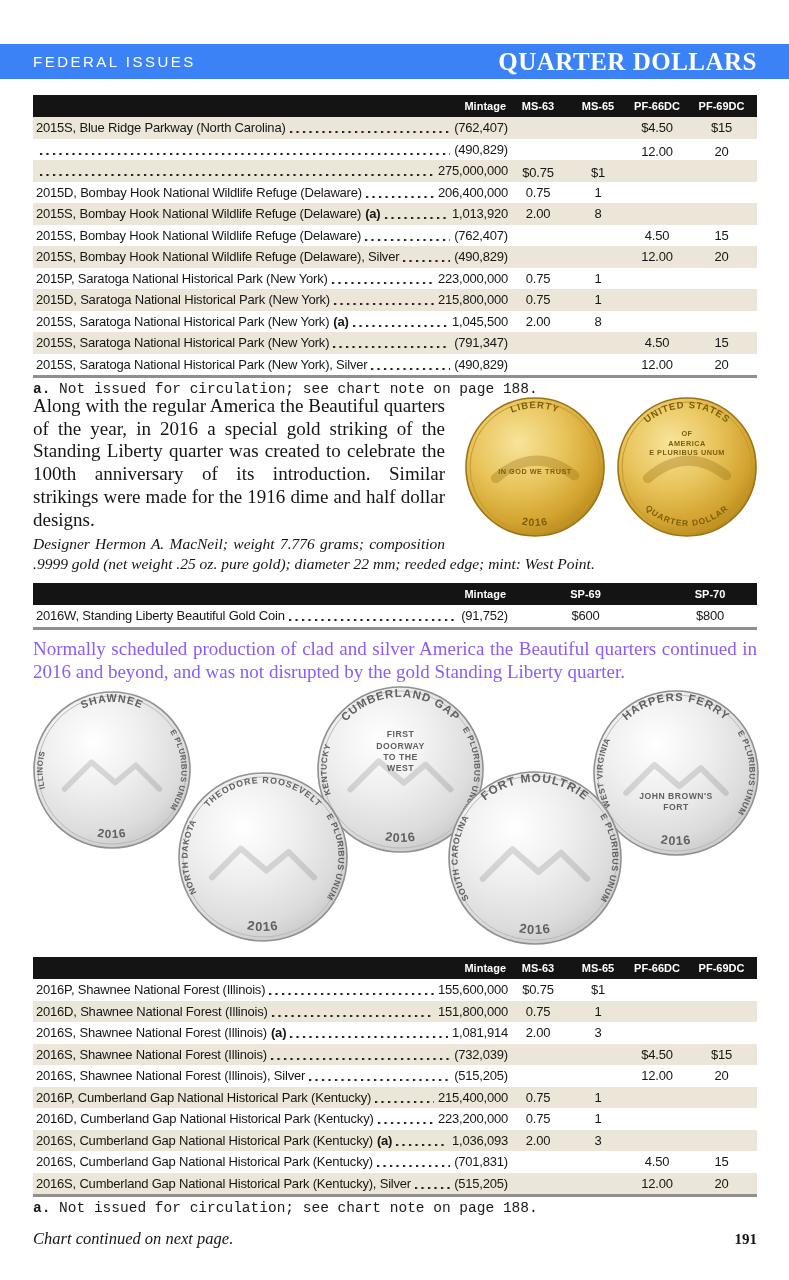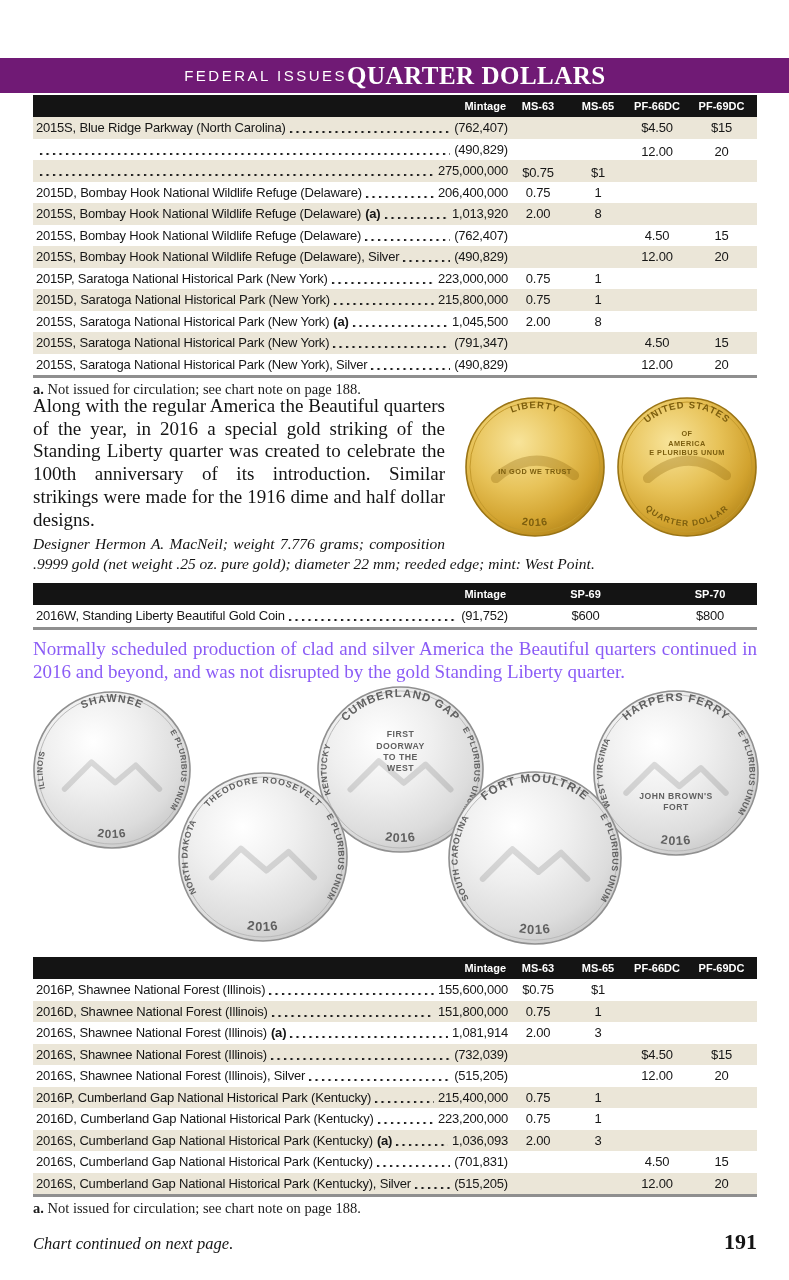--- a/index.html
+++ b/index.html
@@ -1,19 +1,19 @@
 <!DOCTYPE html>
 <html><head>
 <meta charset="utf-8">
 <style>
   html,body{margin:0;padding:0;background:#ffffff;}
   .page{position:relative;width:789px;height:1280px;background:#ffffff;overflow:hidden;
         font-family:"Liberation Sans",sans-serif;color:#161616;}
-  .header-bar{position:absolute;top:44px;left:0;right:0;height:35px;background:#701a75;
-        display:flex;align-items:center;justify-content:center;padding:0 32px 0 33px;box-sizing:border-box;margin-top:14px;}
+  .header-bar{position:absolute;top:44px;left:0;right:0;height:35px;background:#3b82f6;
+        display:flex;align-items:center;justify-content:space-between;padding:0 32px 0 33px;box-sizing:border-box;}
   .hleft{color:#fff;font-family:"Liberation Sans",sans-serif;font-size:15px;letter-spacing:2.5px;font-weight:400;}
   .hright{color:#fff;font-family:"Liberation Serif",serif;font-weight:700;font-size:25px;letter-spacing:0.5px;}
 
   .section{position:absolute;left:33px;width:724px;}
 
   
   .thead{display:flex;background:#141414;color:#fff;height:22px;align-items:center;
          font-weight:700;font-size:11px;}
   .th-name{flex:1;text-align:right;padding-right:2px;}
   .rows{border-bottom:3px solid #8f8f8f;}
@@ -28,21 +28,21 @@
   .dots{flex:1 1 6px;min-width:6px;height:4px;align-self:flex-end;margin:0 2px 4.5px 3px;
         background-image:radial-gradient(circle at 2px 2px,#1d1d1d 1.1px,transparent 1.5px);
         background-size:6.5px 4px;background-repeat:repeat-x;}
   .cell-v{text-align:center;flex:0 0 auto;}
   .t-quarters .c0{width:60px;}
   .t-quarters .c1{width:60px;}
   .t-quarters .c2{width:58px;}
   .t-quarters .c3{width:71px;}
   .t-gold .c0{width:155px;}
   .t-gold .c1{width:94px;}
-  .footnote{font-family:Liberation Serif, serif;font-size:14.5px;padding-top:3px;color:#1a1a1a;}
+  .footnote{font-family:Liberation Mono, monospace;font-size:14.5px;padding-top:3px;color:#1a1a1a;}
   .footnote b{font-weight:700;}
 
   
   .gold-sec{top:395px;}
   .gold-coins{float:right;width:302px;height:146px;display:flex;justify-content:flex-end;
               align-items:flex-start;gap:12px;margin:2px 0 2px 10px;}
   .para{margin:0;font-family:"Liberation Serif",serif;font-size:19px;line-height:22.7px;
         text-align:justify;color:#141414;}
   .designer{margin:3px 0 0 0;font-family:"Liberation Serif",serif;font-style:italic;
         font-size:15.5px;line-height:20px;text-align:justify;color:#141414;}
@@ -55,21 +55,21 @@
   .coin{position:absolute;}
   .coin-shawnee{left:0;top:5px;z-index:1;}
   .coin-theodore-roosevelt{left:145px;top:86px;z-index:3;}
   .coin-cumberland-gap{left:284px;top:0;z-index:2;}
   .coin-fort-moultrie{left:415px;top:85px;z-index:4;}
   .coin-harpers-ferry{left:560px;top:4px;z-index:2;}
 
   .footer{position:absolute;left:33px;right:32px;top:1229px;display:flex;
           justify-content:space-between;align-items:baseline;}
   .fleft{font-family:"Liberation Serif",serif;font-style:italic;font-size:16.5px;color:#141414;}
-  .fnum{font-family:"Liberation Serif",serif;font-weight:700;font-size:22px;color:#141414;}
+  .fnum{font-family:"Liberation Serif",serif;font-weight:700;font-size:15px;color:#141414;}
 </style>
 </head>
 <body>
 
 <div class="page">
 
   <div class="header-bar">
     <span class="hleft">FEDERAL ISSUES</span>
     <span class="hright">QUARTER DOLLARS</span>
   </div>

